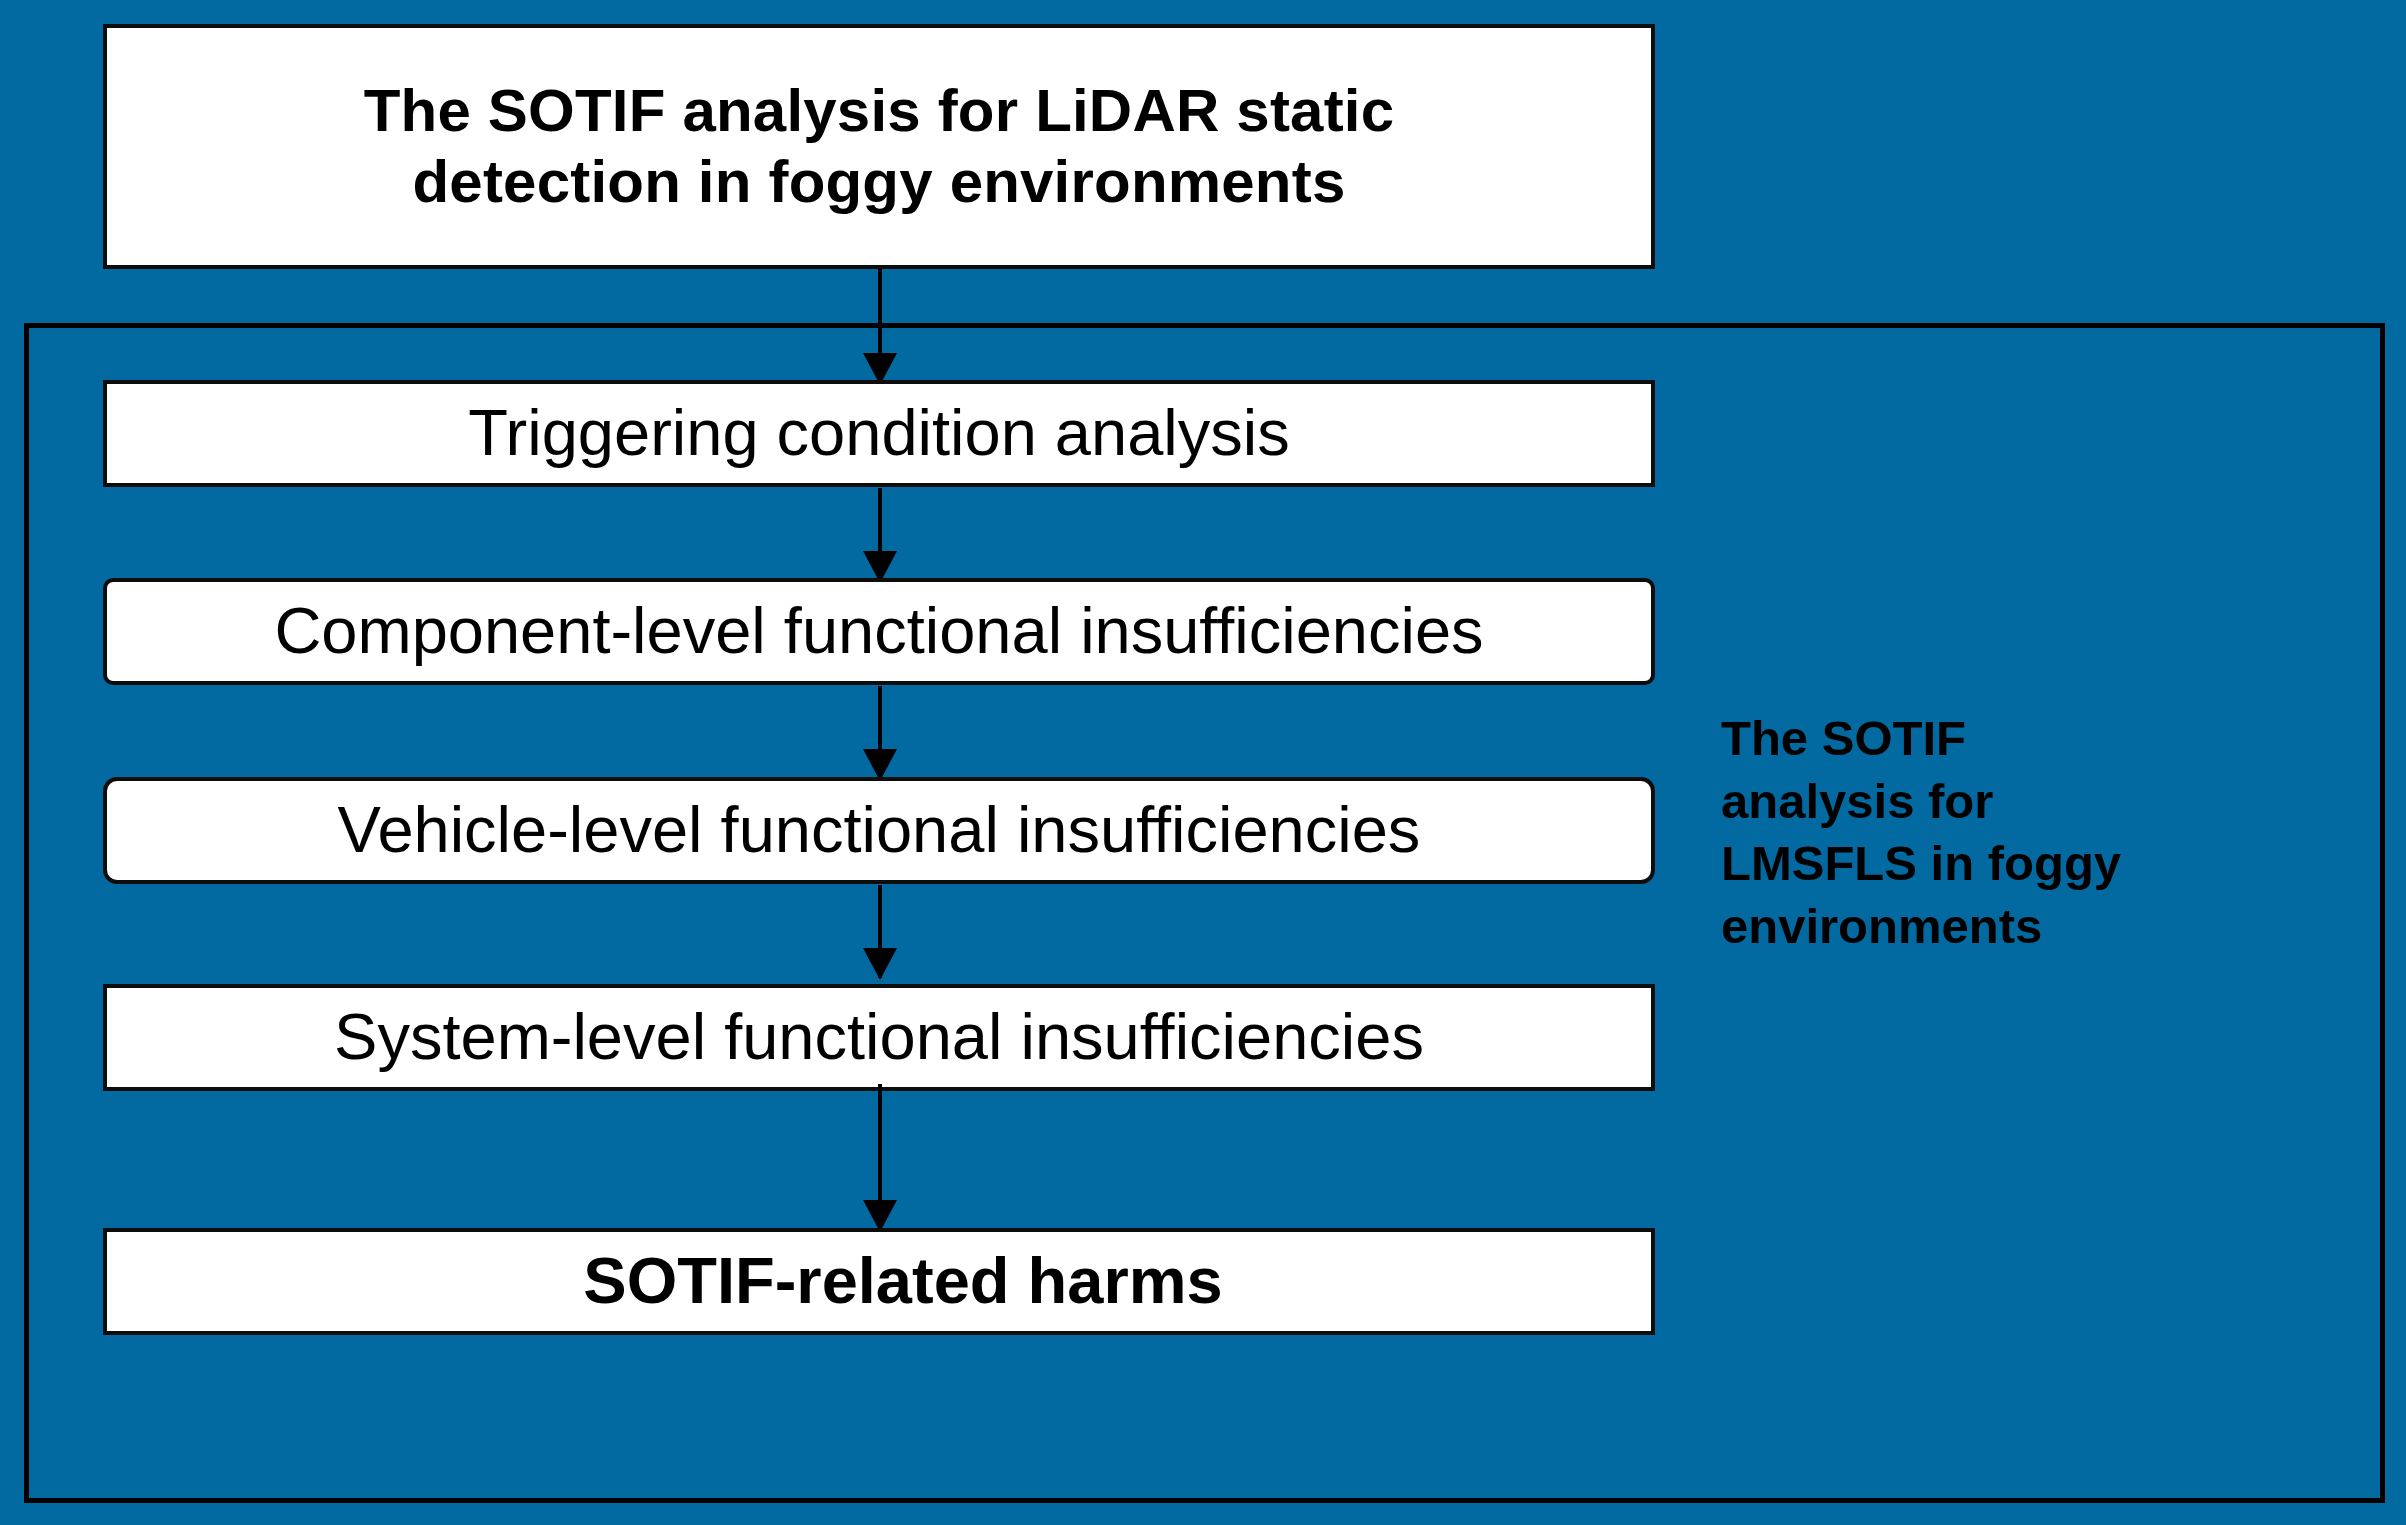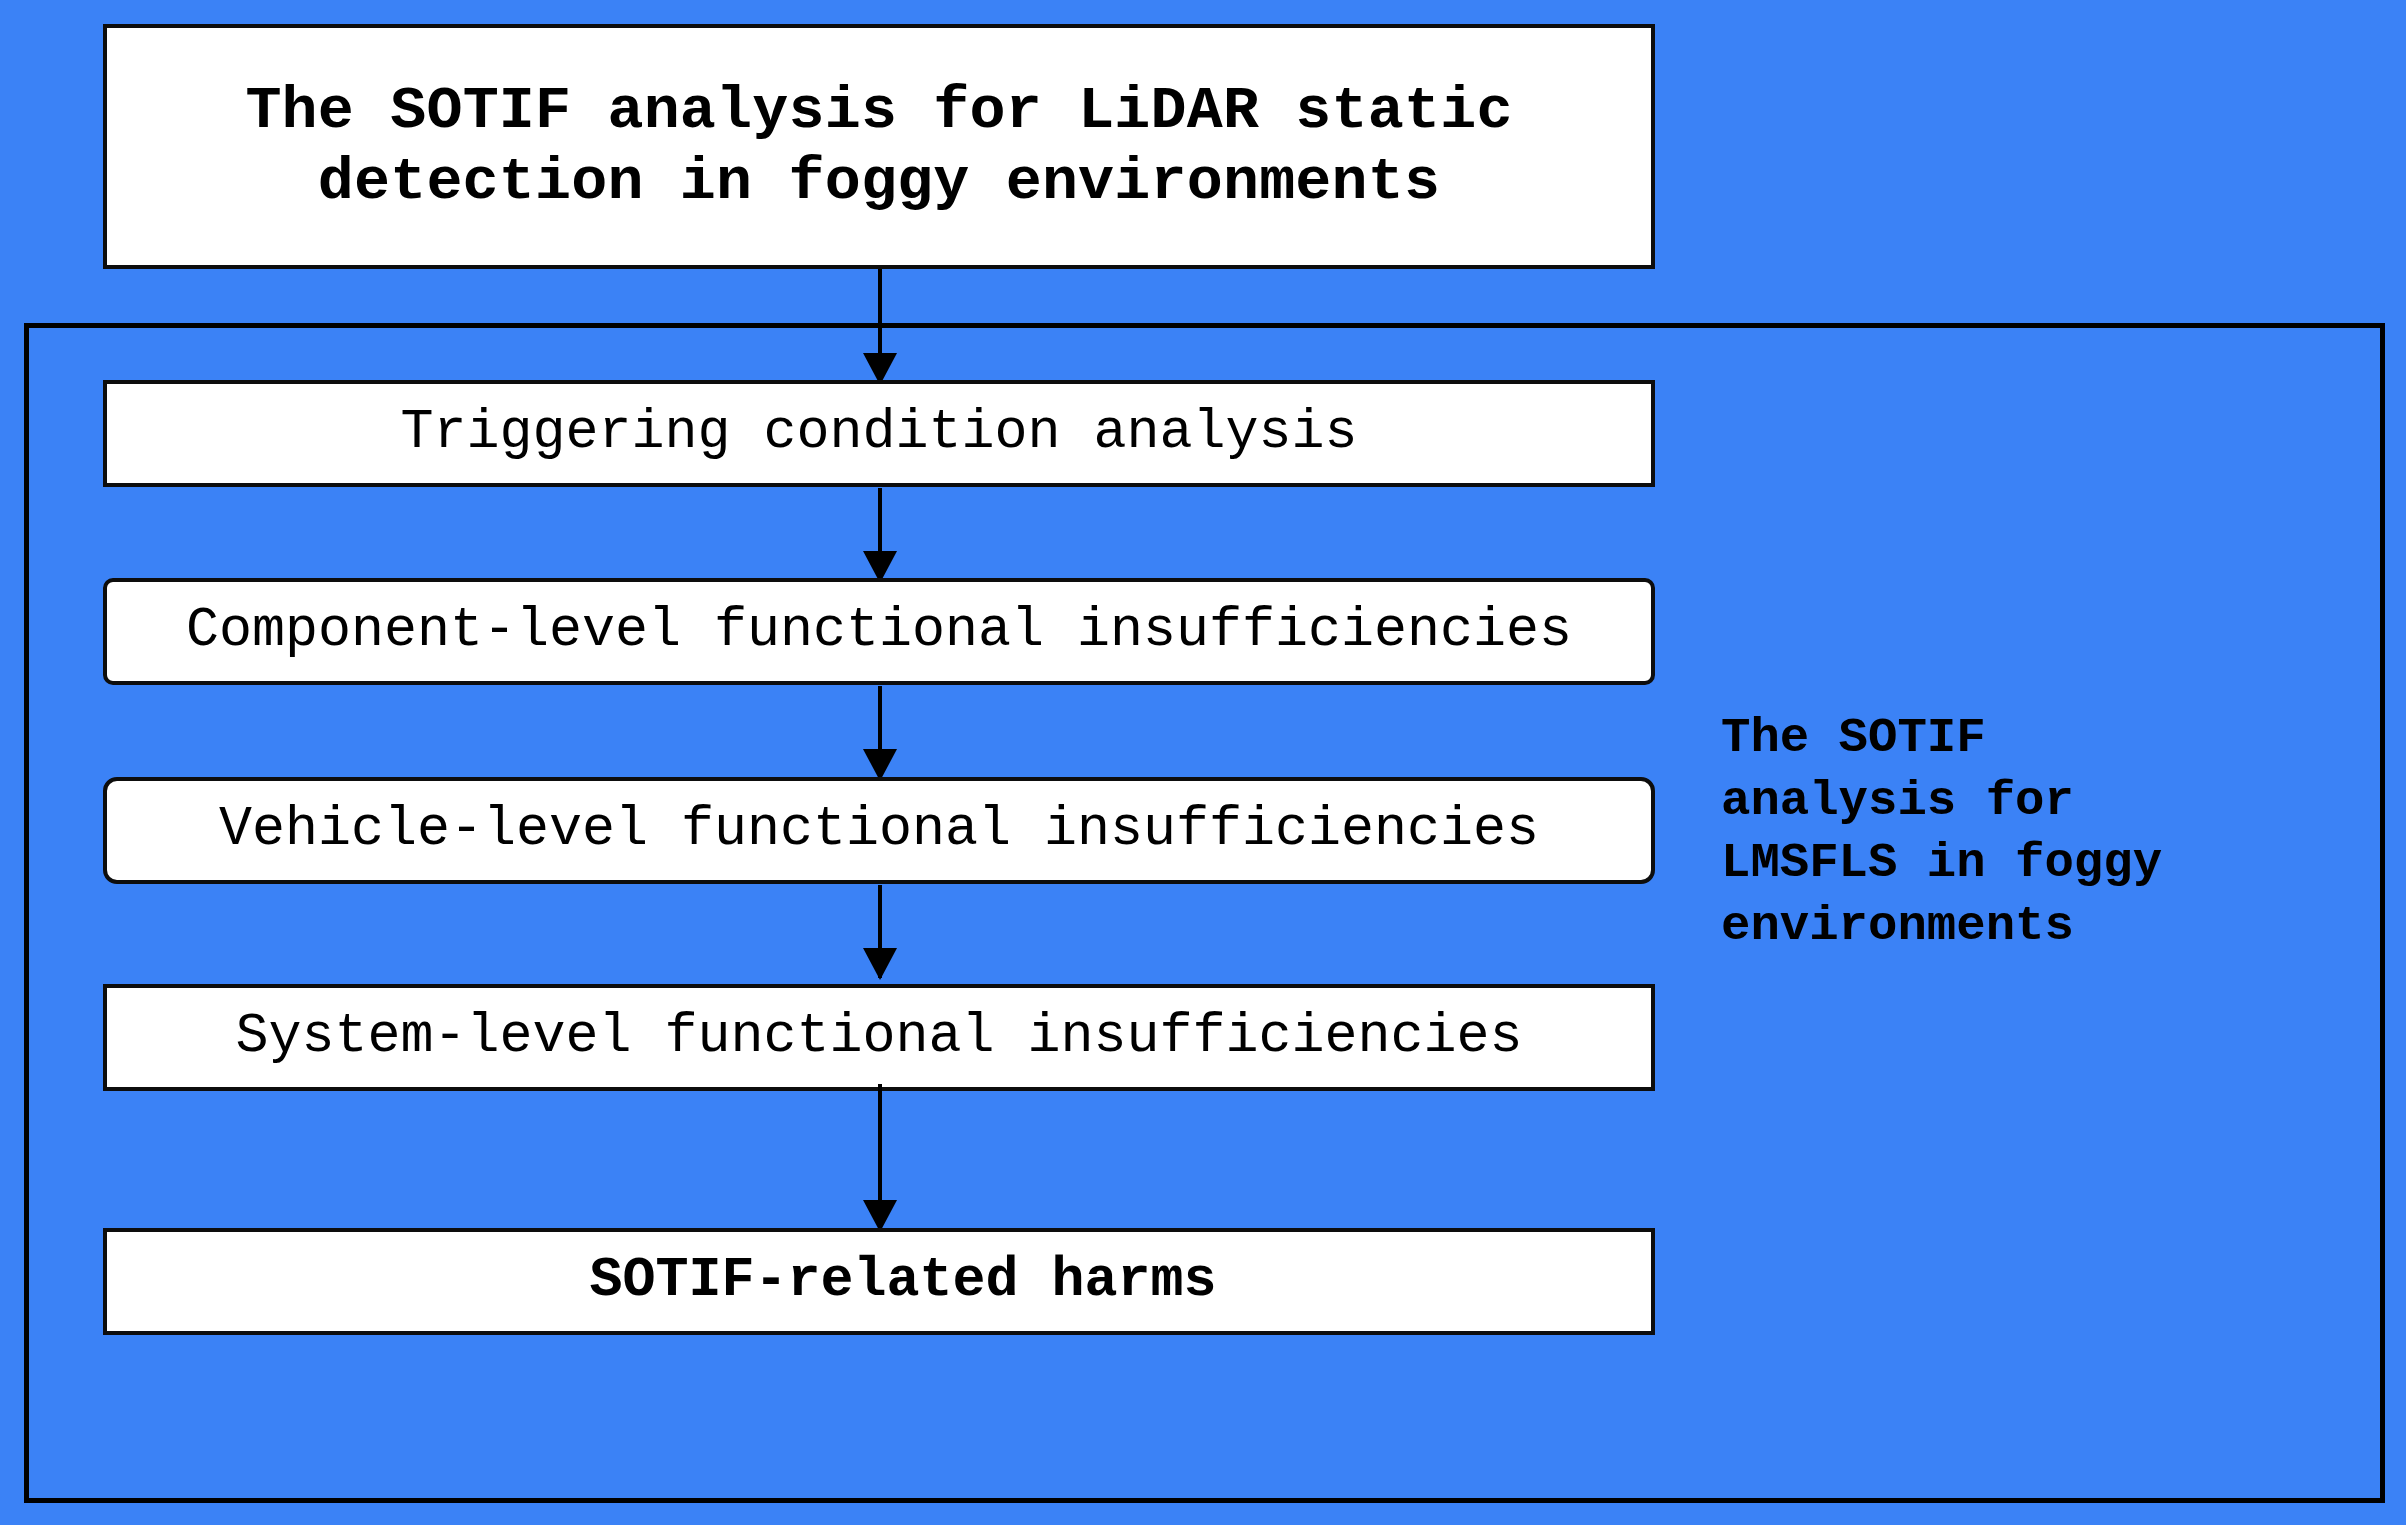--- a/index.html
+++ b/index.html
@@ -4,22 +4,22 @@
 <style>
   html, body {
     margin: 0;
     padding: 0;
     background: #ffffff;
   }
   #stage {
     position: relative;
     width: 2407px;
     height: 1526px;
-    background: #3b82f6;
-    font-family: Liberation Mono, monospace;
+    background: #0369a1;
+    font-family: Liberation Sans, sans-serif;
     color: #000000;
     overflow: hidden;
   }
 
   
   .node {
     position: absolute;
     box-sizing: border-box;
     background: #ffffff;
     border: 4.8px solid #0d0d0d;
@@ -53,21 +53,21 @@
     box-sizing: border-box;
     border: 5.7px solid #000000;
     background: transparent;
   }
 
   
   .step {
     left: 103px;
     width: 1552px;
     height: 107px;
-    font-size: 55px;
+    font-size: 65px;
     font-weight: normal;
     border-width: 4.8px;
   }
   .step.bold { font-weight: bold; }
 
   #step-1 { top: 380px; }
   #step-2 { top: 578px; border-radius: 10px; }
   #step-3 { top: 777px; border-radius: 14px; }
   #step-4 { top: 976px; margin-top: 8px; }
   #step-5 { top: 1228px; padding-left: 48px; }

